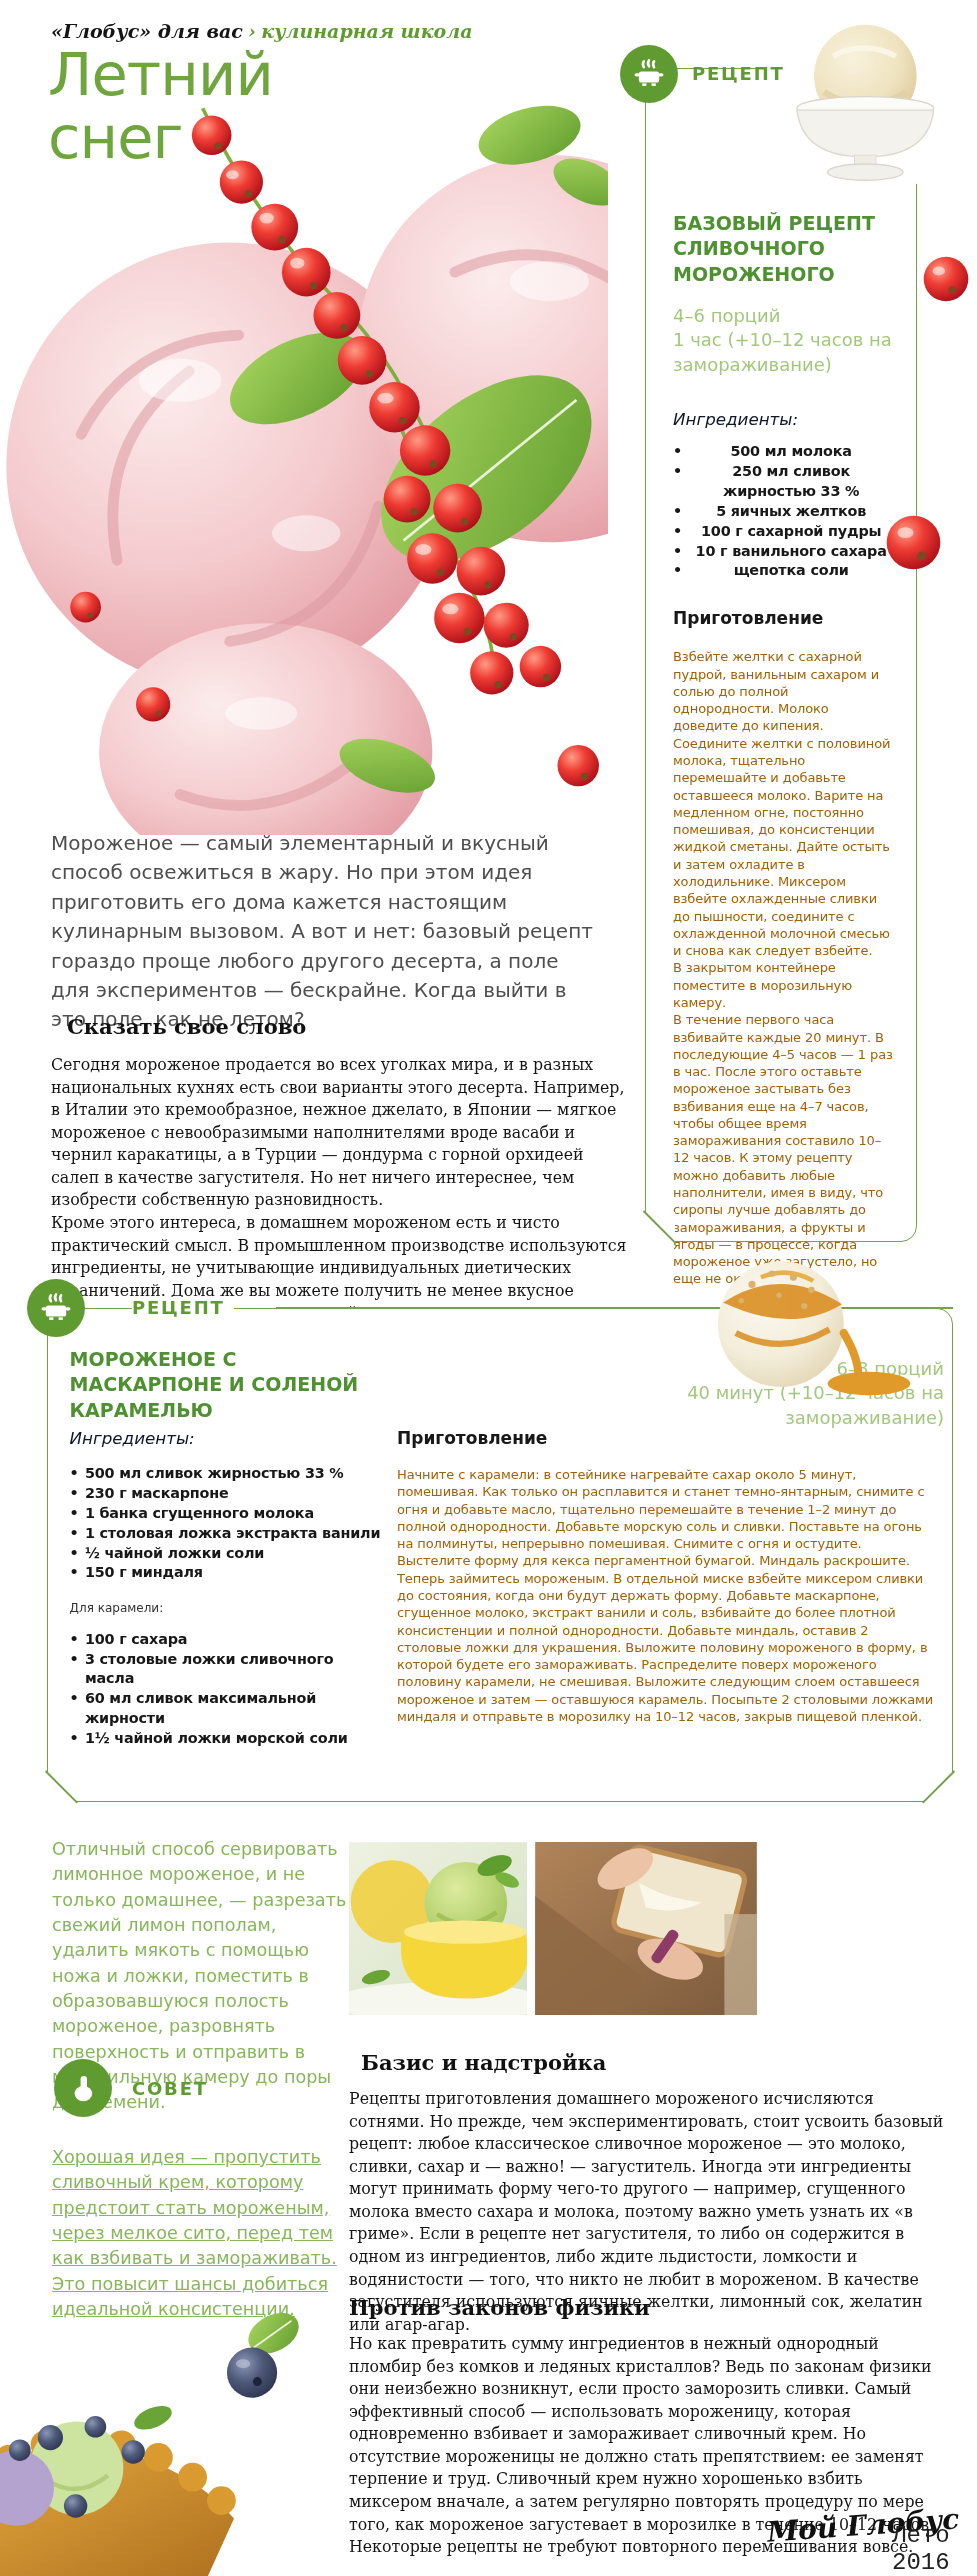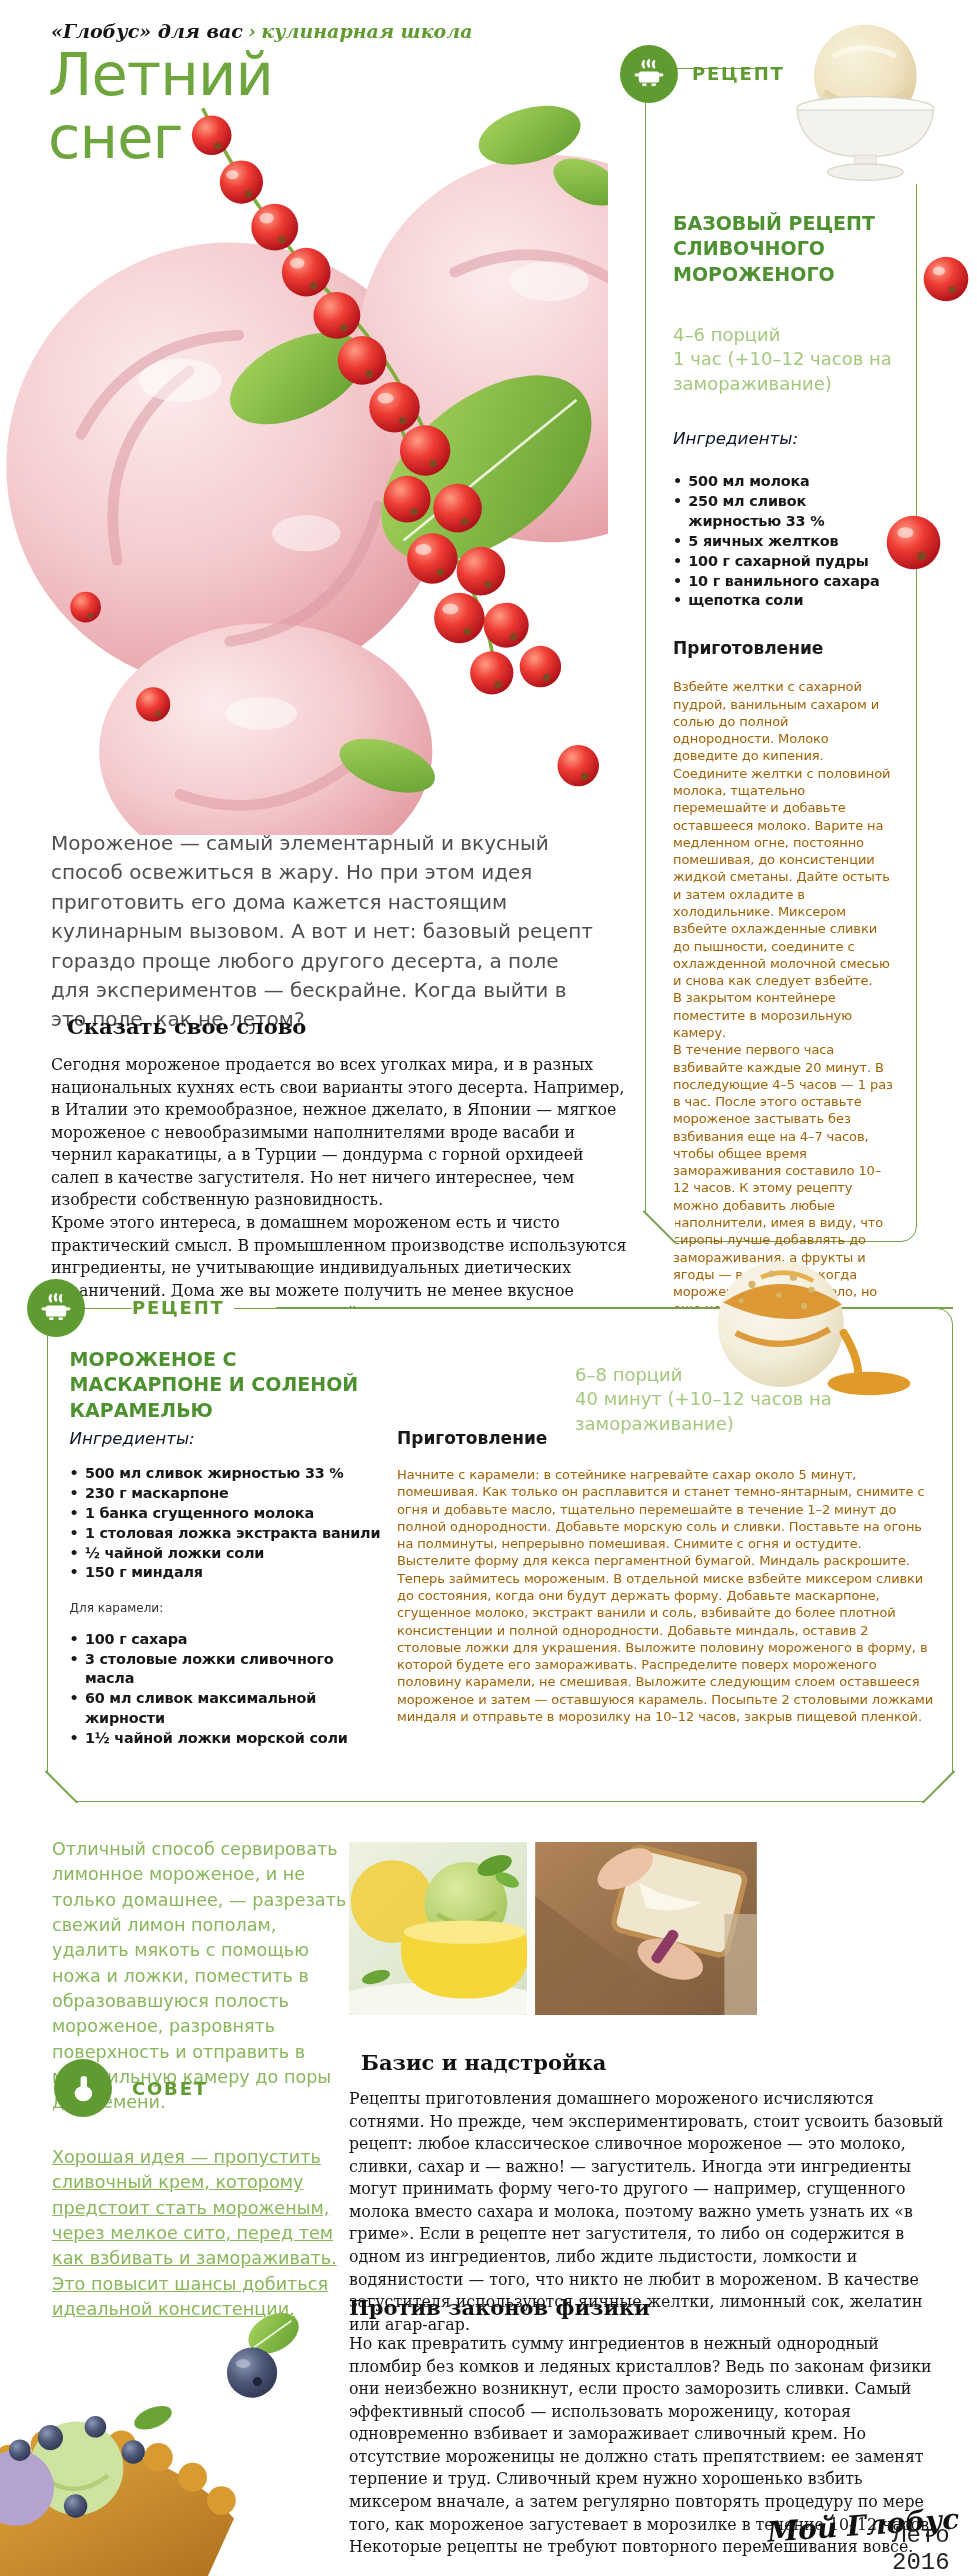--- a/index.html
+++ b/index.html
@@ -213,26 +213,26 @@
           <rect x="23" y="31" width="5" height="3"></rect>
       </g>
     </svg>
   </div>
   <div class="abs badge-label" style="left:692px;top:63px;">РЕЦЕПТ</div>
 
   <div class="abs recipe-box" style="left:645px;top:68px;width:272px;height:1174px;padding:142px 23.4px 0 27px;">
     <div class="chamfer tr"></div>
     <div class="chamfer bl"></div>
     <div class="r-title" style="width:221px;">Базовый рецепт сливочного мороженого</div>
-    <div class="r-servings" style="margin-top:36px;width:221px;">
+    <div class="r-servings" style="margin-top:17px;width:221px;">
       <div>4–6 порций</div>
       <div>1 час (+10–12 часов на замораживание)</div>
     </div>
     <div class="r-inglabel" style="margin-top:32px;">Ингредиенты:</div>
-    <ul class="ing" style="margin-top:24px;width:221px;">
+    <ul class="ing" style="margin-top:13px;width:221px;text-align:center;">
         <li>500 мл молока</li>
         <li>250 мл сливок жирностью 33 %</li>
         <li>5 яичных желтков</li>
         <li>100 г сахарной пудры</li>
         <li>10 г ванильного сахара</li>
         <li>щепотка соли</li>
       </ul>
     <div class="m-label" style="margin-top:27px;">Приготовление</div>
     <div class="m-text preline" style="margin-top:20px;width:220px;">Взбейте желтки с сахарной пудрой, ванильным сахаром и солью до полной однородности. Молоко доведите до кипения. Соедините желтки с половиной молока, тщательно перемешайте и добавьте оставшееся молоко. Варите на медленном огне, постоянно помешивая, до консистенции жидкой сметаны. Дайте остыть и затем охладите в холодильнике. Миксером взбейте охлажденные сливки до пышности, соедините с охлажденной молочной смесью и снова как следует взбейте.
 В закрытом контейнере поместите в морозильную камеру.
@@ -304,21 +304,21 @@
       </g>
     </svg>
   </div>
   <div class="abs badge-label" style="left:132px;top:1297px;background:#fff;padding-right:9px;">РЕЦЕПТ</div>
   <div class="abs badge-rule" style="left:276px;top:1307px;width:677px;"></div>
 
   <div class="abs recipe-box" style="left:47px;top:1308px;width:906px;height:494px;">
     <div class="chamfer bl"></div>
     <div class="chamfer br"></div>
     <div class="abs r-title" style="left:21.6px;top:38px;width:302px;">Мороженое с маскарпоне и соленой карамелью</div>
-    <div class="abs r-servings" style="left:527px;top:54px;width:369px;">
+    <div class="abs r-servings" style="left:527px;top:48px;width:369px;text-align:right;">
       <div>6–8 порций</div>
       <div>40 минут (+10–12 часов на замораживание)</div>
     </div>
     <div class="abs" style="left:21.6px;top:119px;width:311px;">
       <div class="r-inglabel">Ингредиенты:</div>
       <ul class="ing" style="margin-top:16px;">
           <li>500 мл сливок жирностью 33 %</li>
           <li>230 г маскарпоне</li>
           <li>1 банка сгущенного молока</li>
           <li>1 столовая ложка экстракта ванили</li>

